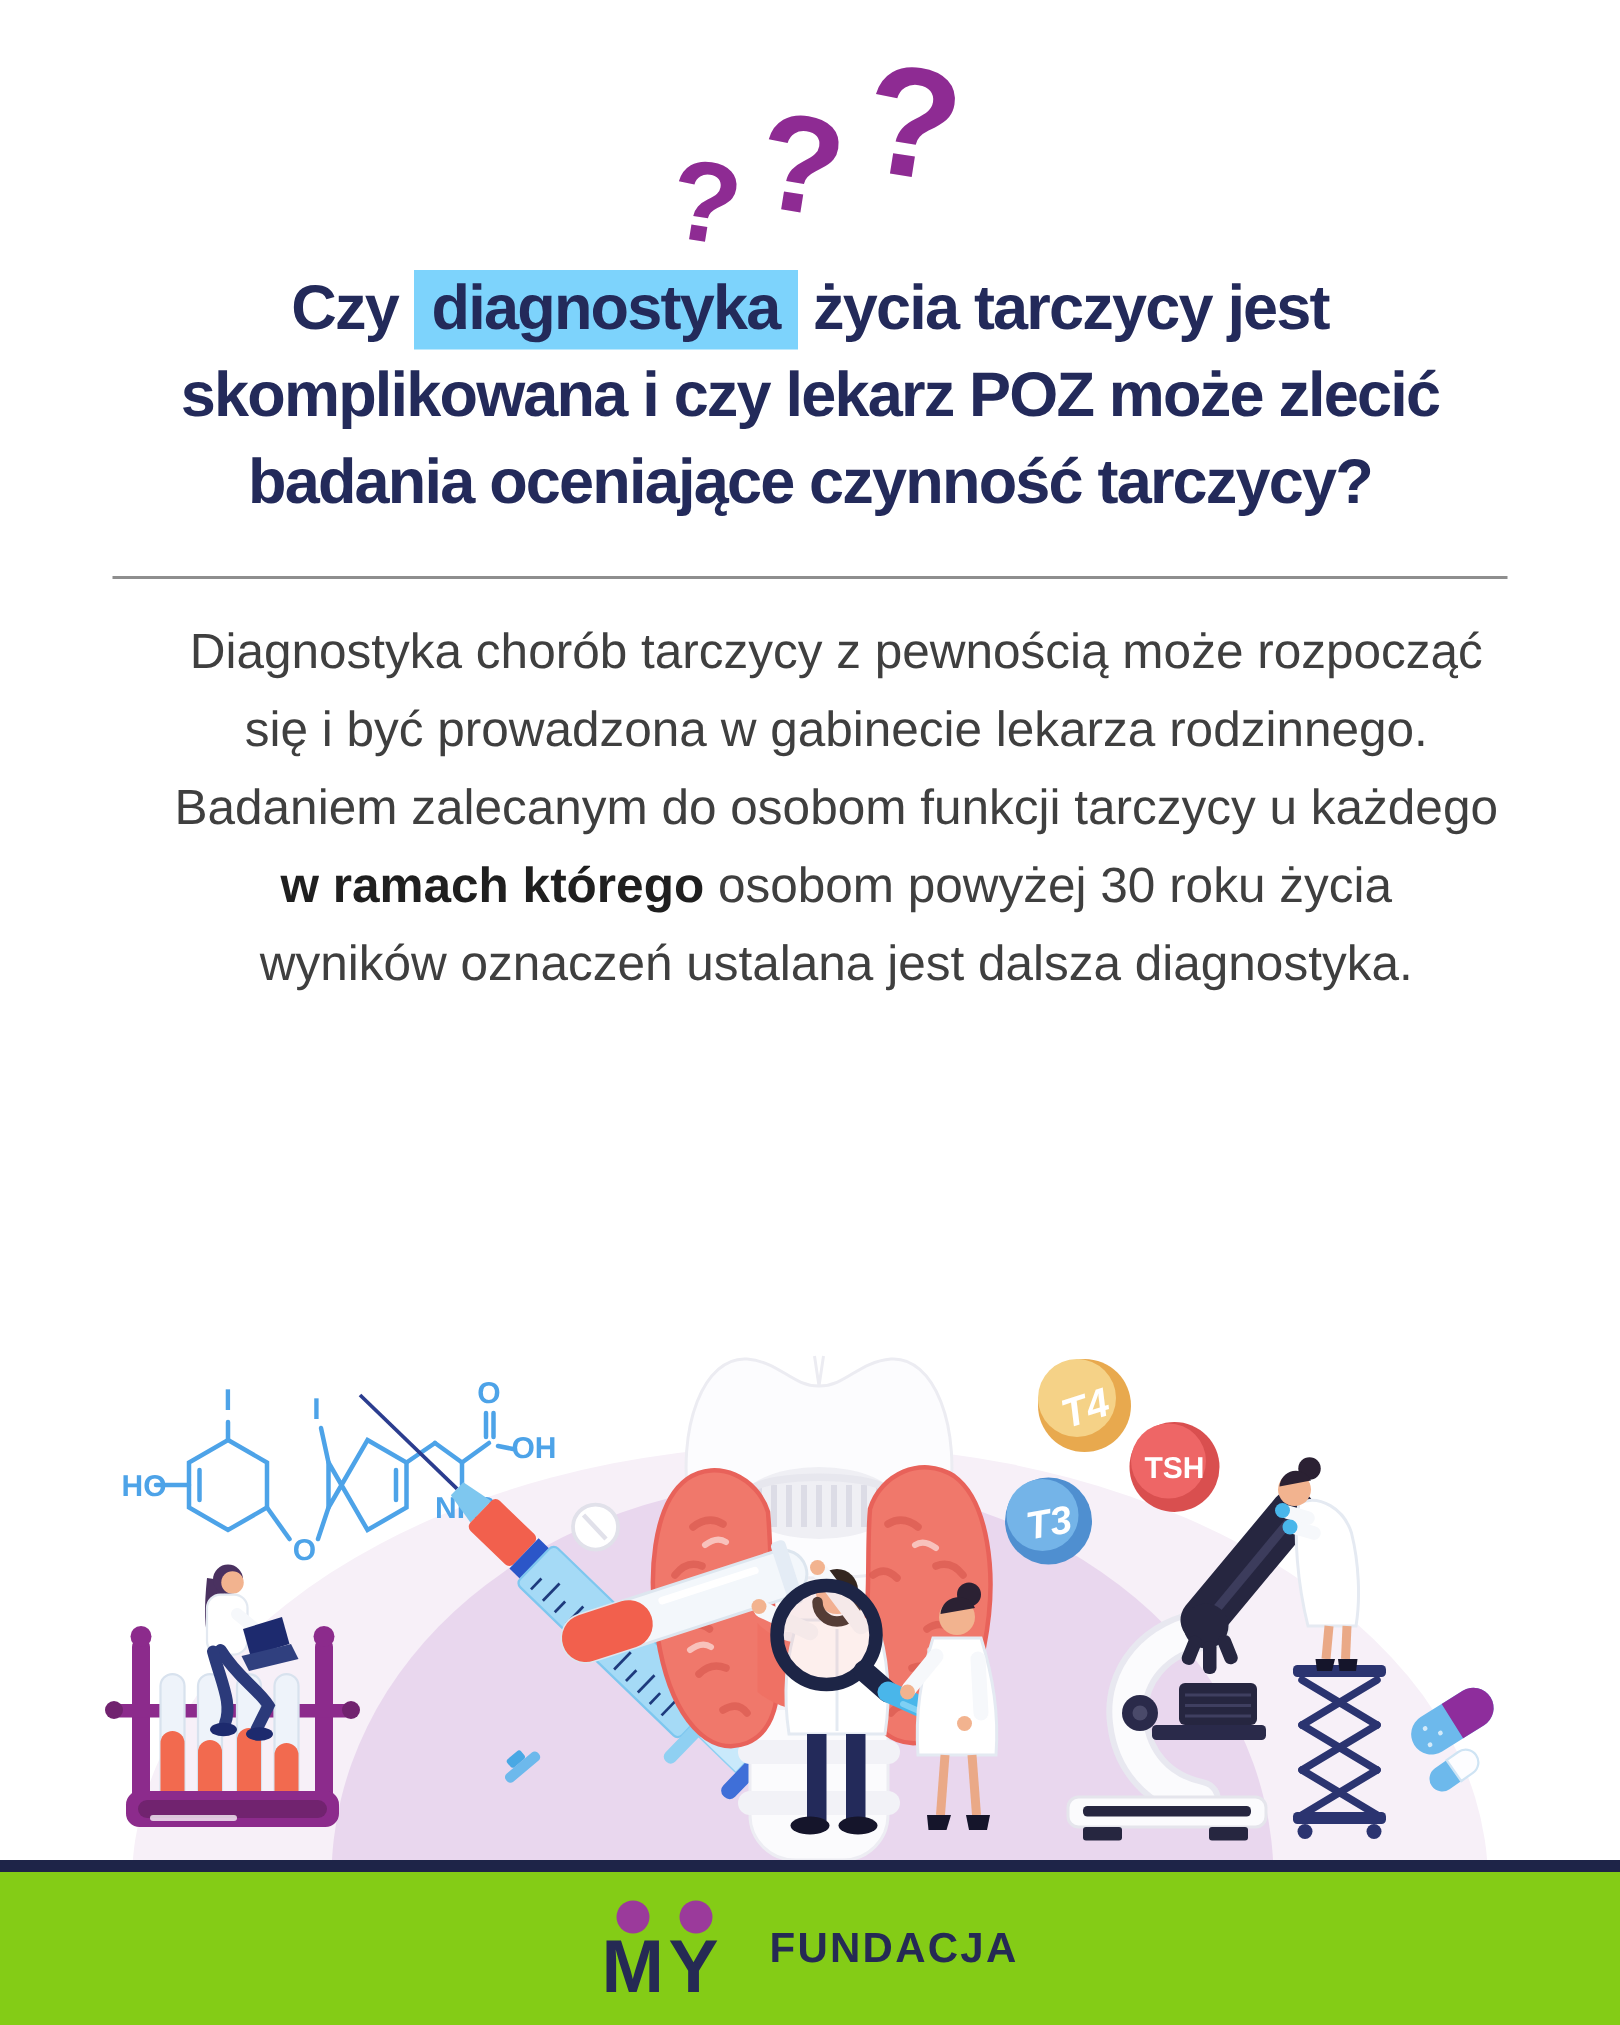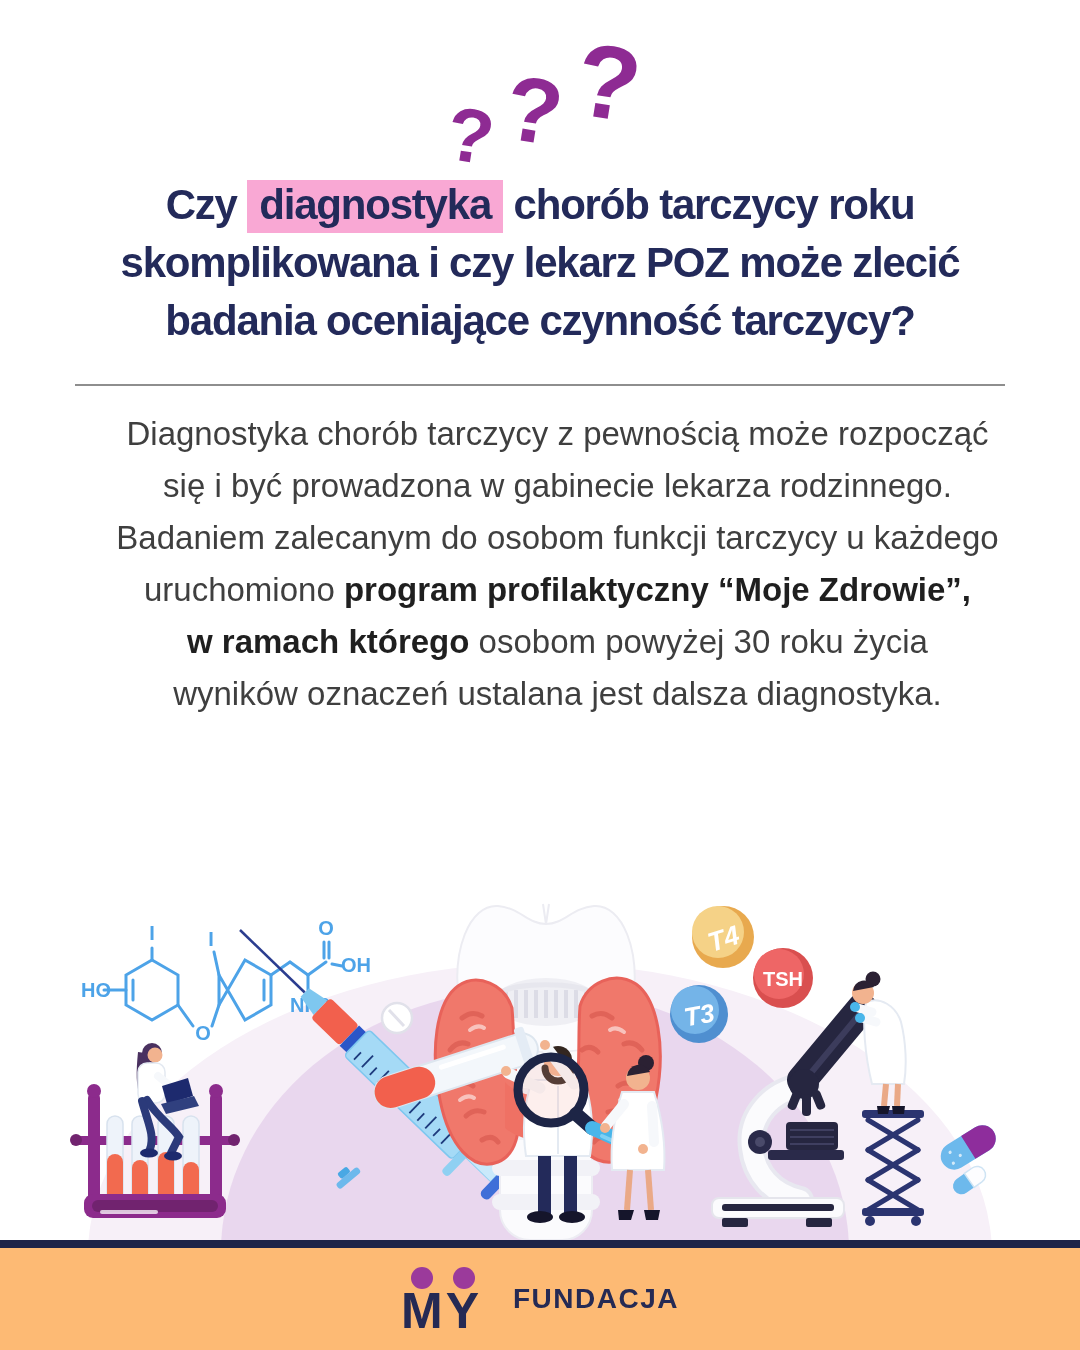--- a/index.html
+++ b/index.html
@@ -17,66 +17,65 @@
   .qmark { color:#8e2b93; font-weight:800; line-height:0.9; display:inline-block; }
   .qmark.q1 { font-size:76px;  transform:rotate(9deg)  translateY(0px); }
   .qmark.q2 { font-size:92px;  transform:rotate(9deg)  translateY(-18px); }
   .qmark.q3 { font-size:104px; transform:rotate(9deg)  translateY(-40px); }
   
   .heading {
     margin-top:6px; text-align:center;
     color:#232a5a; font-weight:800; font-size:42px; line-height:58px;
     letter-spacing:-1.2px;
   }
-  .heading .hl { background:#f9a8d4; padding:1px 12px 5px; }
+  .heading .hl { background:#7dd3fc; padding:1px 12px 5px; }
   
   .divider { width:930px; height:2px; background:#8e8e8e; margin:34px auto 22px; }
   
   .copy {
     text-align:center; color:#3f3f3f;
     font-size:33px; line-height:52px; font-weight:400;
   }
   .copy div { white-space:pre;padding-left:35px; }
   .copy .b { font-weight:700; color:#1f1f1f; }
   
   .illo { position:absolute; left:0; top:890px; width:1080px; height:350px; }
   .navy-bar { position:absolute; left:0; top:1240px; width:1080px; height:8px; background:#1e2448; }
   
   .footer {
     position:absolute; left:0; top:1248px; width:1080px; height:102px;
-    display:flex; align-items:center; justify-content:center; gap:16px; background:#fdba74;
+    display:flex; align-items:center; justify-content:center; gap:16px; background:#84cc16;
   }
   .brand-text { display:flex; flex-direction:row; justify-content:center; }
   .brand-line1 { color:#252a54; font-weight:800; font-size:28px; letter-spacing:1.5px; line-height:30px; }
   .brand-line2 { color:#8e2d9c; font-weight:800; font-size:28px; letter-spacing:1.5px; line-height:30px; }
 </style>
 </head>
 <body>
 
 <div class="page">
 
   <div class="qmarks">
     <span class="qmark q1">?</span>
     <span class="qmark q2">?</span>
     <span class="qmark q3">?</span>
   </div>
 
   <h1 class="heading">
-      <div><span>Czy </span><span class="hl">diagnostyka</span><span> chorób tarczycy roku</span></div>
+      <div><span>Czy </span><span class="hl">diagnostyka</span><span> życia tarczycy jest</span></div>
       <div><span>skomplikowana i czy lekarz POZ może zlecić</span></div>
       <div><span>badania oceniające czynność tarczycy?</span></div>
     </h1>
 
   <div class="divider"></div>
 
   <div class="copy">
       <div><span>Diagnostyka chorób tarczycy z pewnością może rozpocząć</span></div>
       <div><span>się i być prowadzona w gabinecie lekarza rodzinnego.</span></div>
       <div><span>Badaniem zalecanym do osobom funkcji tarczycy u każdego</span></div>
-      <div><span>uruchomiono </span><span class="b">program profilaktyczny “Moje Zdrowie”,</span></div>
       <div><span class="b">w ramach którego</span><span> osobom powyżej 30 roku życia</span></div>
       <div><span>wyników oznaczeń ustalana jest dalsza diagnostyka.</span></div>
     </div>
 
   <svg class="illo" viewBox="0 0 1080 350" aria-hidden="true">
 
     <g>
       <ellipse cx="540" cy="365" rx="452" ry="292" fill="#f7f0f8"></ellipse>
       <ellipse cx="535" cy="362" rx="314" ry="264" fill="#e9d7ee"></ellipse>
     </g>

